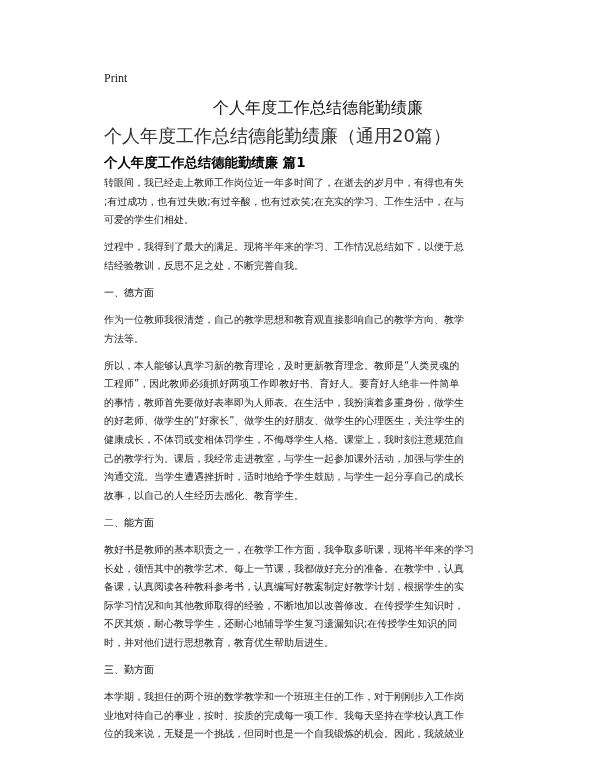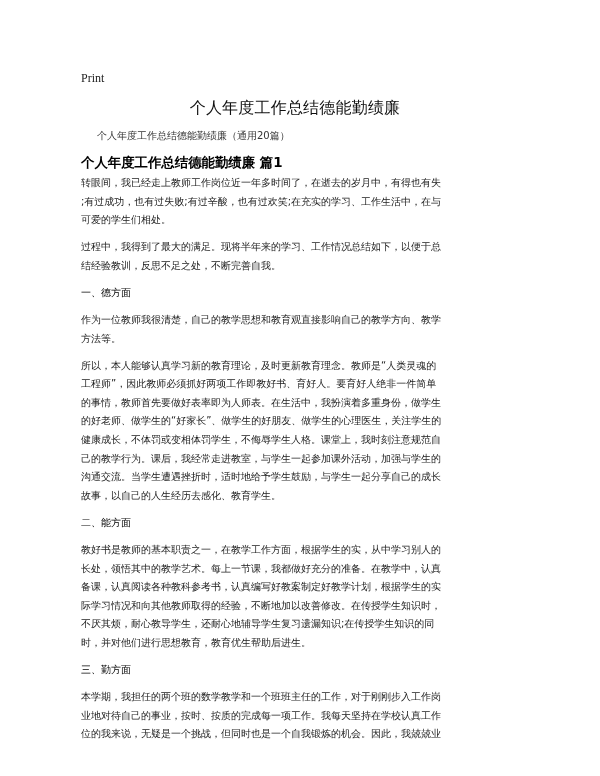--- a/index.html
+++ b/index.html
@@ -10,21 +10,21 @@
     body {
       width: 600px;
       height: 776px;
       overflow: hidden;
       position: relative;
       color: #1a1a1a;
       font-family: "DejaVu Sans", "Liberation Sans", sans-serif;
     }
     .page {
       position: absolute;
-      left: 81px;
+      left: 104px;
       top: 70px;
       width: 428px;
     }
     .print-label {
       font-family: "Liberation Serif", "DejaVu Serif", serif;
       font-size: 12px;
       color: #222;
       height: 16px;
       line-height: 16px;
       margin: 0 0 10px 0;
@@ -32,24 +32,24 @@
     .doc-title {
       text-align: center;
       font-size: 16px;
       line-height: 24px;
       font-weight: normal;
       color: #111;
       margin: 0 0 7px 0;
       letter-spacing: 0.2px;
     }
     .doc-subtitle {
-      font-size: 10px;
+      font-size: 18px;
       line-height: 18.5px;
       color: #333;
-      margin: 0 0 8px 16px;
+      margin: 0 0 8px 0;
     }
     .section-heading {
       font-size: 13.4px;
       line-height: 18.5px;
       font-weight: bold;
       color: #000;
       margin: 0 0 2px 0;
     }
     .para {
       font-size: 10px;
@@ -104,21 +104,21 @@
       <span class="line">的好老师、做学生的“好家长”、做学生的好朋友、做学生的心理医生，关注学生的</span>
       <span class="line">健康成长，不体罚或变相体罚学生，不侮辱学生人格。课堂上，我时刻注意规范自</span>
       <span class="line">己的教学行为。课后，我经常走进教室，与学生一起参加课外活动，加强与学生的</span>
       <span class="line">沟通交流。当学生遭遇挫折时，适时地给予学生鼓励，与学生一起分享自己的成长</span>
       <span class="line">故事，以自己的人生经历去感化、教育学生。</span>
     </p>
 
     <div class="sub-heading">二、能方面</div>
 
     <p class="para">
-      <span class="line">教好书是教师的基本职责之一，在教学工作方面，根据学生的实，从中学习别人的</span>
+      <span class="line">教好书是教师的基本职责之一，在教学工作方面，我争取多听课，现将半年来的学习</span>
       <span class="line">长处，领悟其中的教学艺术。每上一节课，我都做好充分的准备。在教学中，认真</span>
       <span class="line">备课，认真阅读各种教科参考书，认真编写好教案制定好教学计划，根据学生的实</span>
       <span class="line">际学习情况和向其他教师取得的经验，不断地加以改善修改。在传授学生知识时，</span>
       <span class="line">不厌其烦，耐心教导学生，还耐心地辅导学生复习遗漏知识;在传授学生知识的同</span>
       <span class="line">时，并对他们进行思想教育，教育优生帮助后进生。</span>
     </p>
 
     <div class="sub-heading">三、勤方面</div>
 
     <p class="para">

